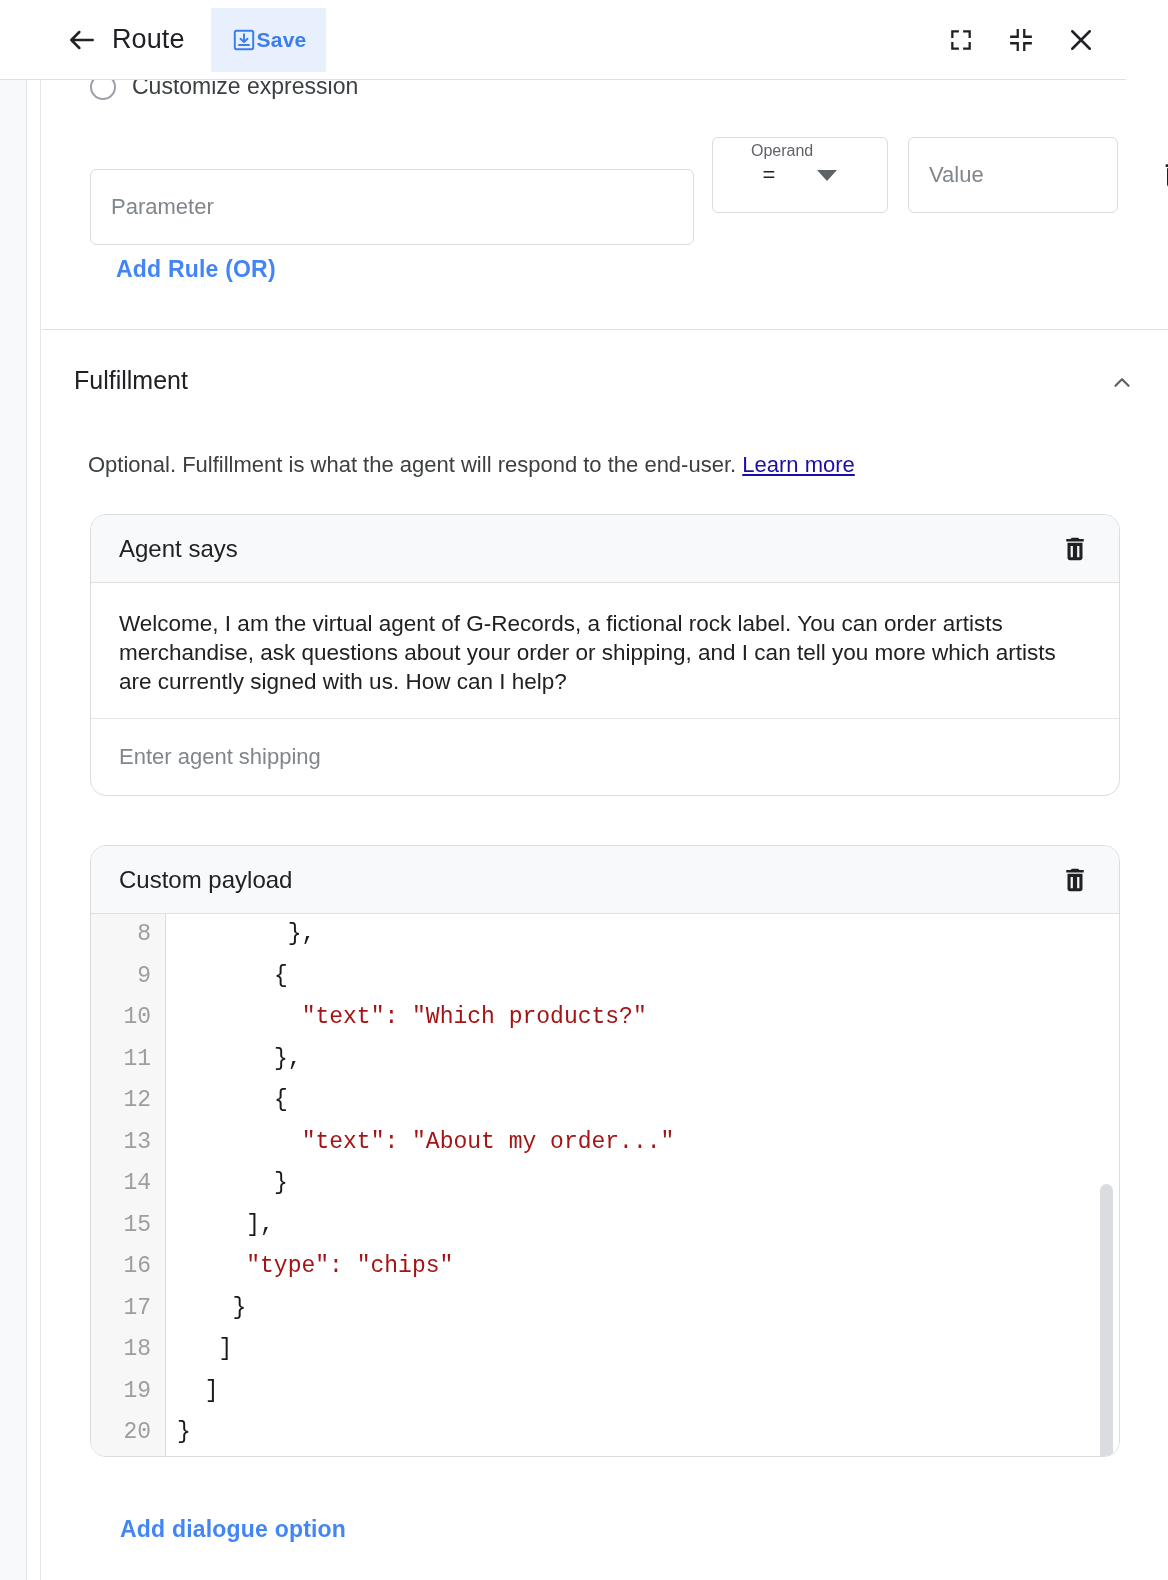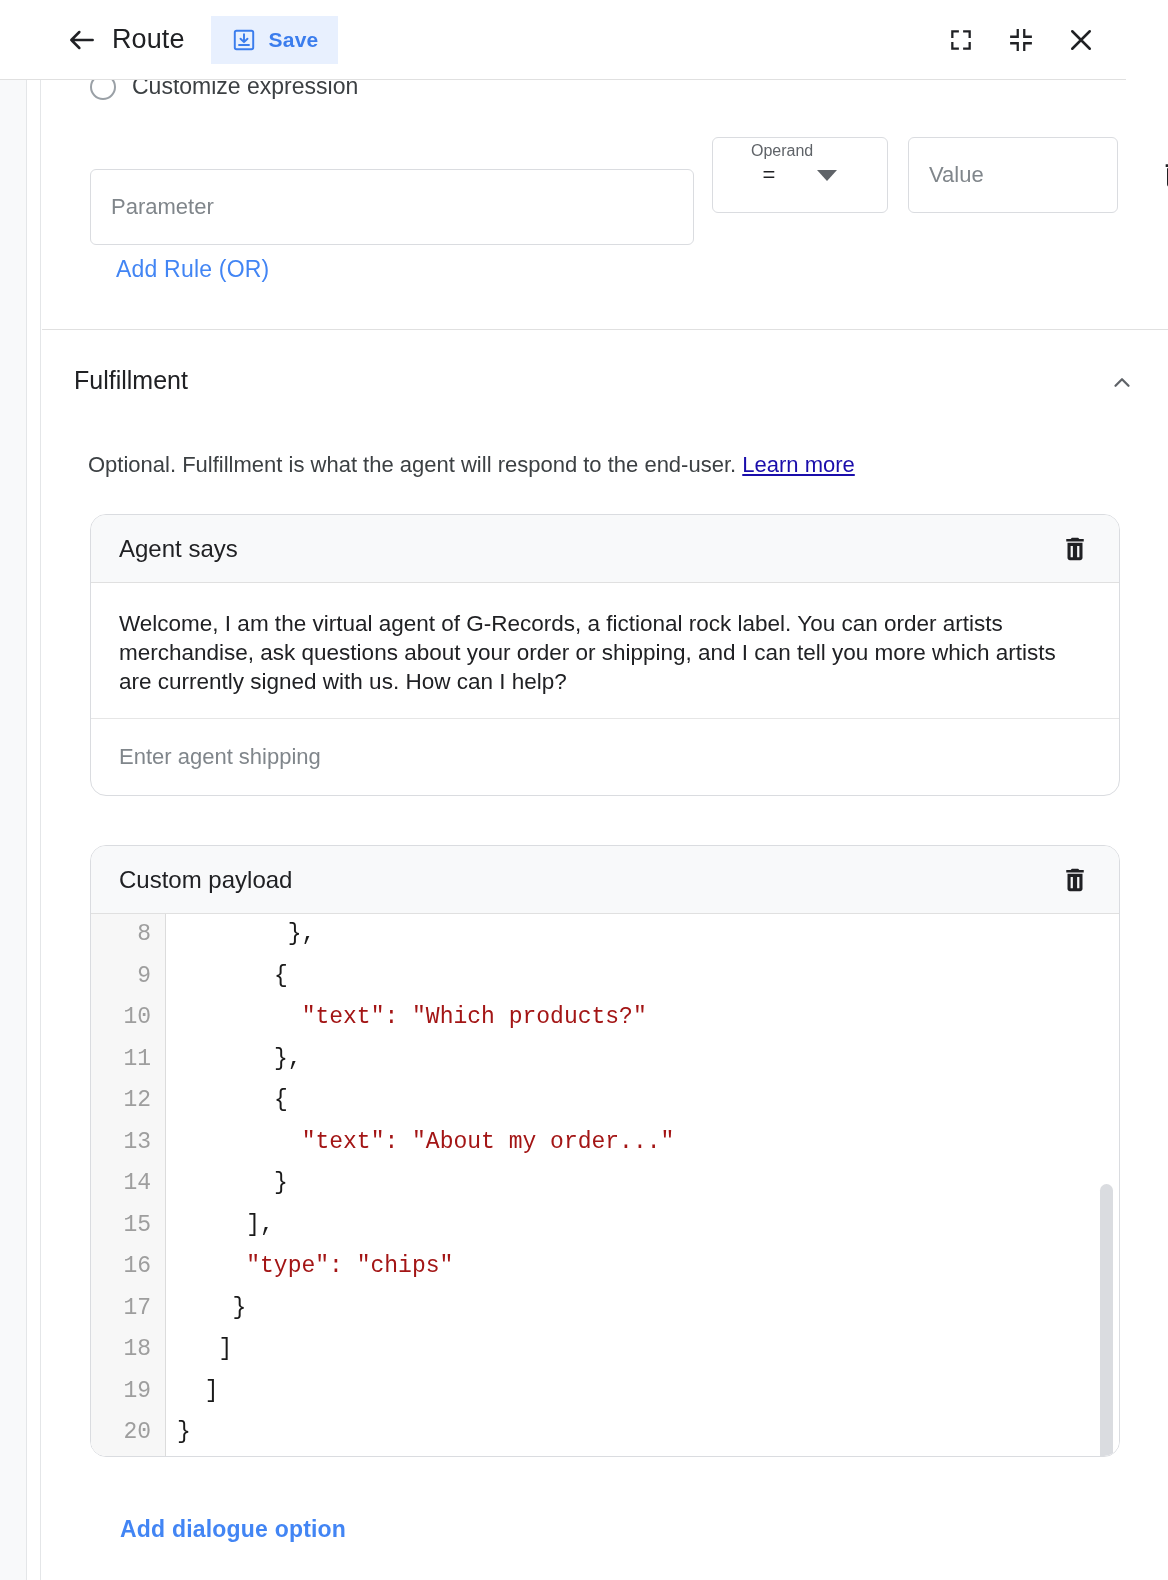--- a/index.html
+++ b/index.html
@@ -78,27 +78,26 @@
     cursor: pointer;
   }
   .hdr-title {
     margin-left: 12px;
     font-size: 27px;
     color: #202124;
     letter-spacing: .1px;
   }
   .save-btn {
     margin-left: 26px;
-    height: 48px;
+    height: 64px;
     padding: 0 20px;
     background: #e8f0fe;
     border-radius: 0;
     display: flex;
     align-items: center;
-    gap: 12px;
     cursor: pointer;
   }
   .save-label {
     color: #3b7ded;
     font-size: 21px;
     font-weight: bold;
     letter-spacing: .2px;
   }
   .hdr-right {
     margin-left: auto;
@@ -208,21 +207,21 @@
     margin-left: 34px;
     display: flex;
     align-items: center;
     justify-content: center;
     cursor: pointer;
   }
   .add-rule {
     position: absolute;
     left: 74px; top: 256px;
     font-size: 23px;
-    font-weight: normal;
+    font-weight: bold;
     color: #4285f4;
     cursor: pointer;
     letter-spacing: .2px;
   }
 
   
   .ff-title {
     position: absolute;
     left: 32px; top: 366px;
     font-size: 25px;

